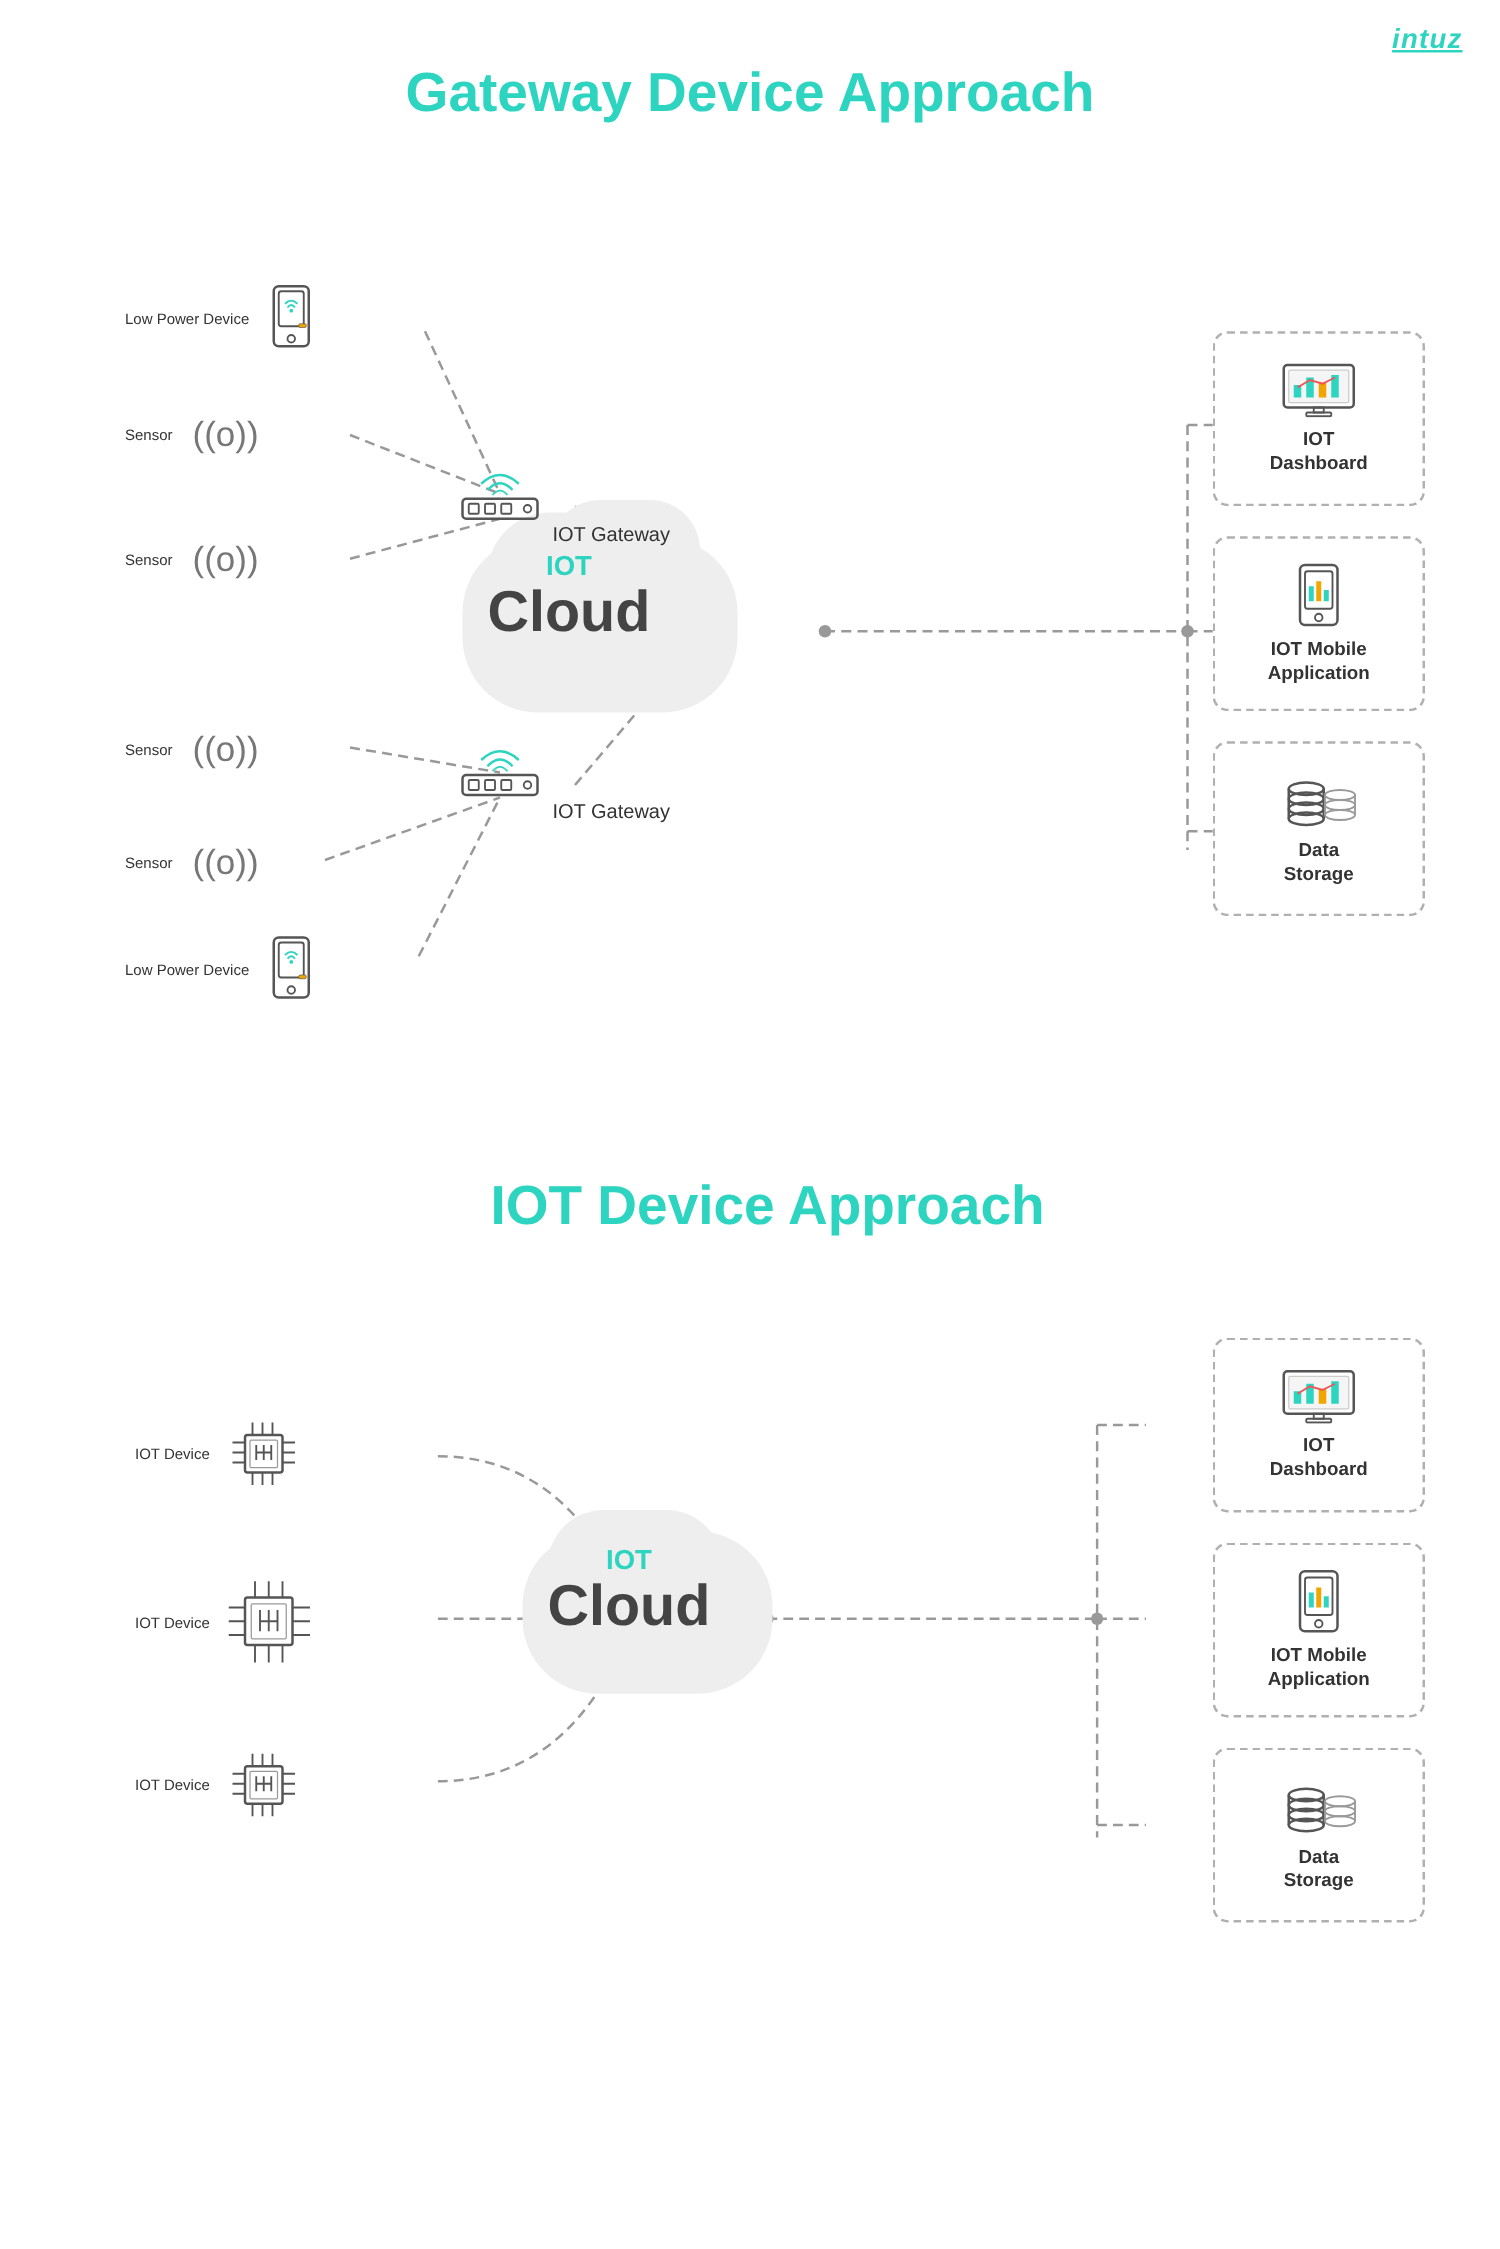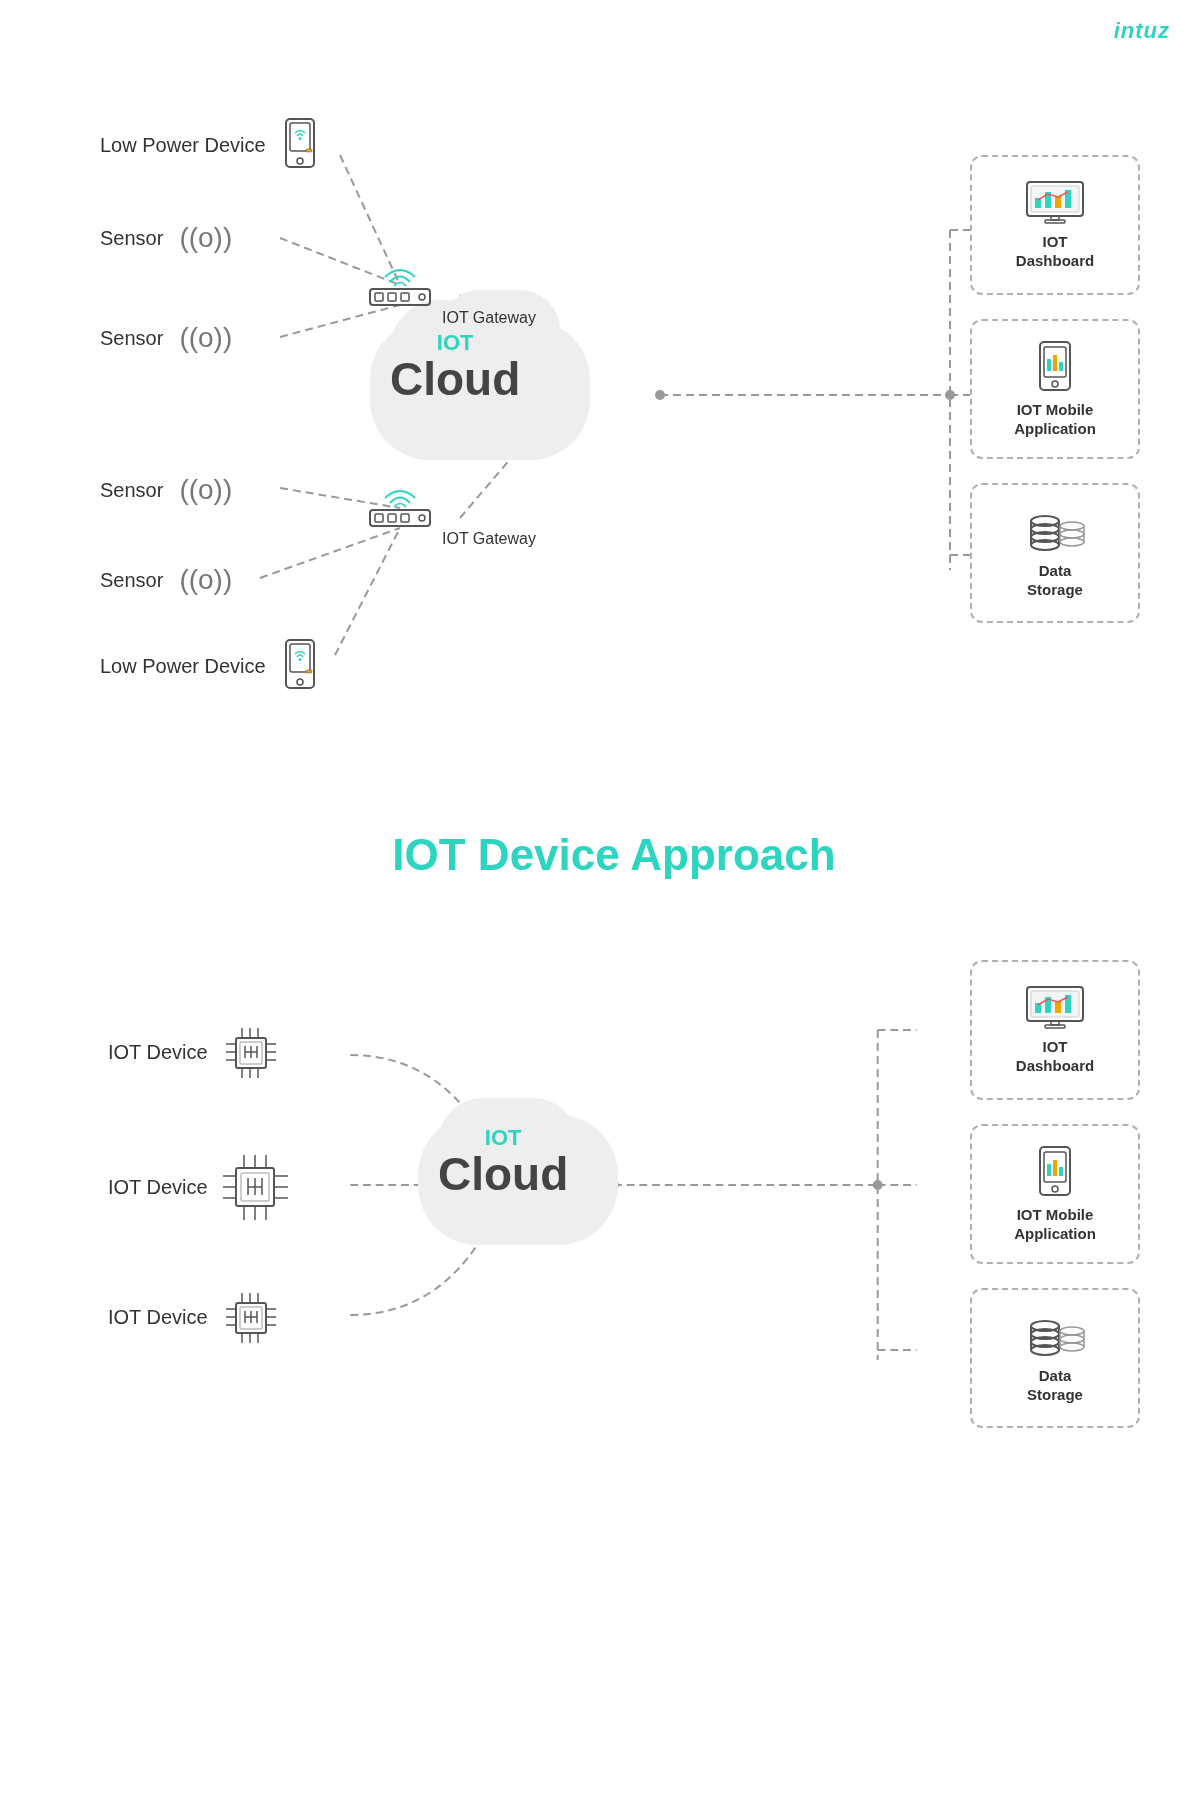--- a/index.html
+++ b/index.html
@@ -13,20 +13,21 @@
     }
 
     .logo {
       position: absolute;
       top: 18px;
       right: 30px;
       font-size: 22px;
       font-weight: 700;
       color: #2dd4c0;
       letter-spacing: 1px;
+      text-decoration: underline;
     }
 
     
     .section-title {
       text-align: center;
       font-size: 44px;
       font-weight: 800;
       color: #2dd4c0;
       padding-top: 50px;
       margin-bottom: 10px;
@@ -93,21 +94,21 @@
     }
 
     
     .left-device {
       position: absolute;
       display: flex;
       align-items: center;
       gap: 10px;
     }
     .left-device-label {
-      font-size: 20px;
+      font-size: 12px;
       color: #333;
       font-weight: 500;
     }
 
     
     .gateway-label {
       position: absolute;
       font-size: 16px;
       font-weight: 500;
       color: #333;
@@ -122,20 +123,21 @@
       height: 100%;
       pointer-events: none;
     }
   </style>
 </head>
 <body>
 
 <div class="logo" style="text-transform: lowercase; font-style: italic;">intuz</div>
 
 <div>
+  <h1 class="section-title">Gateway Device Approach</h1>
 
   <div class="diagram-area diagram-gateway">
 
     <svg class="svg-lines" viewBox="0 0 1200 720" preserveAspectRatio="none">
 
       <line x1="340" y1="155" x2="400" y2="285" stroke="#999" stroke-width="2" stroke-dasharray="8,5"></line>
 
       <line x1="280" y1="238" x2="400" y2="285" stroke="#999" stroke-width="2" stroke-dasharray="8,5"></line>
 
       <line x1="280" y1="337" x2="400" y2="305" stroke="#999" stroke-width="2" stroke-dasharray="8,5"></line>

